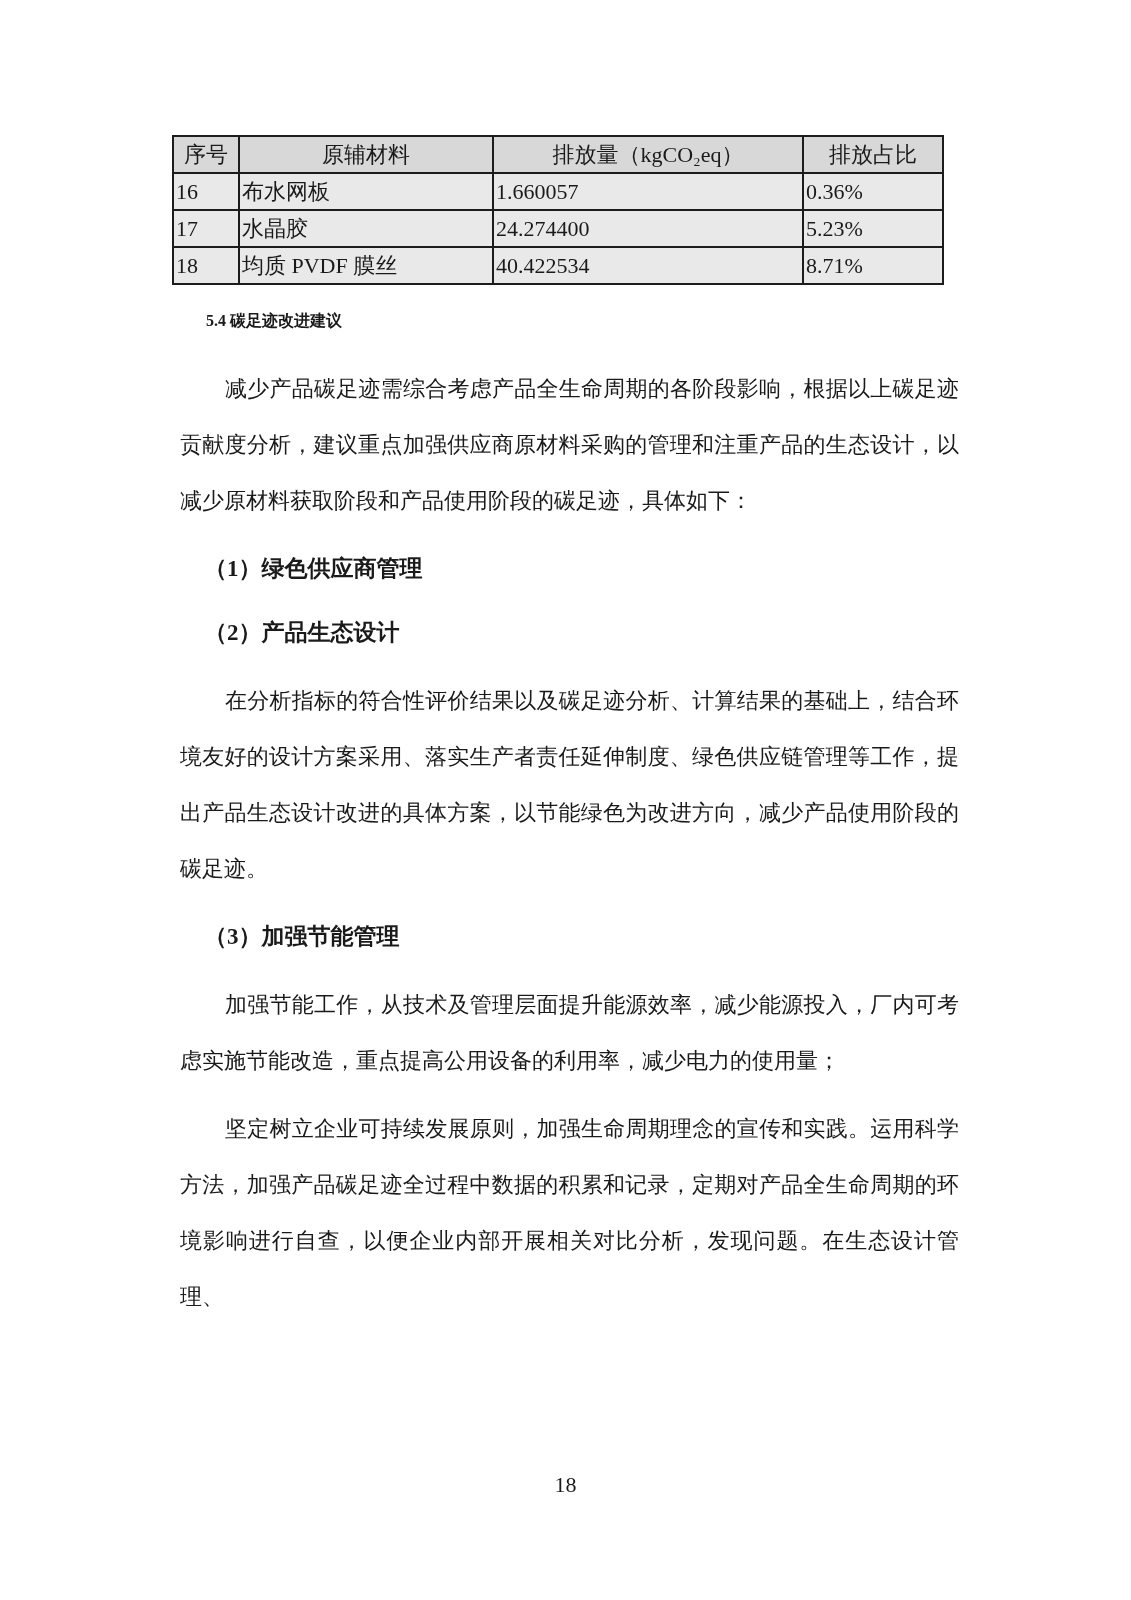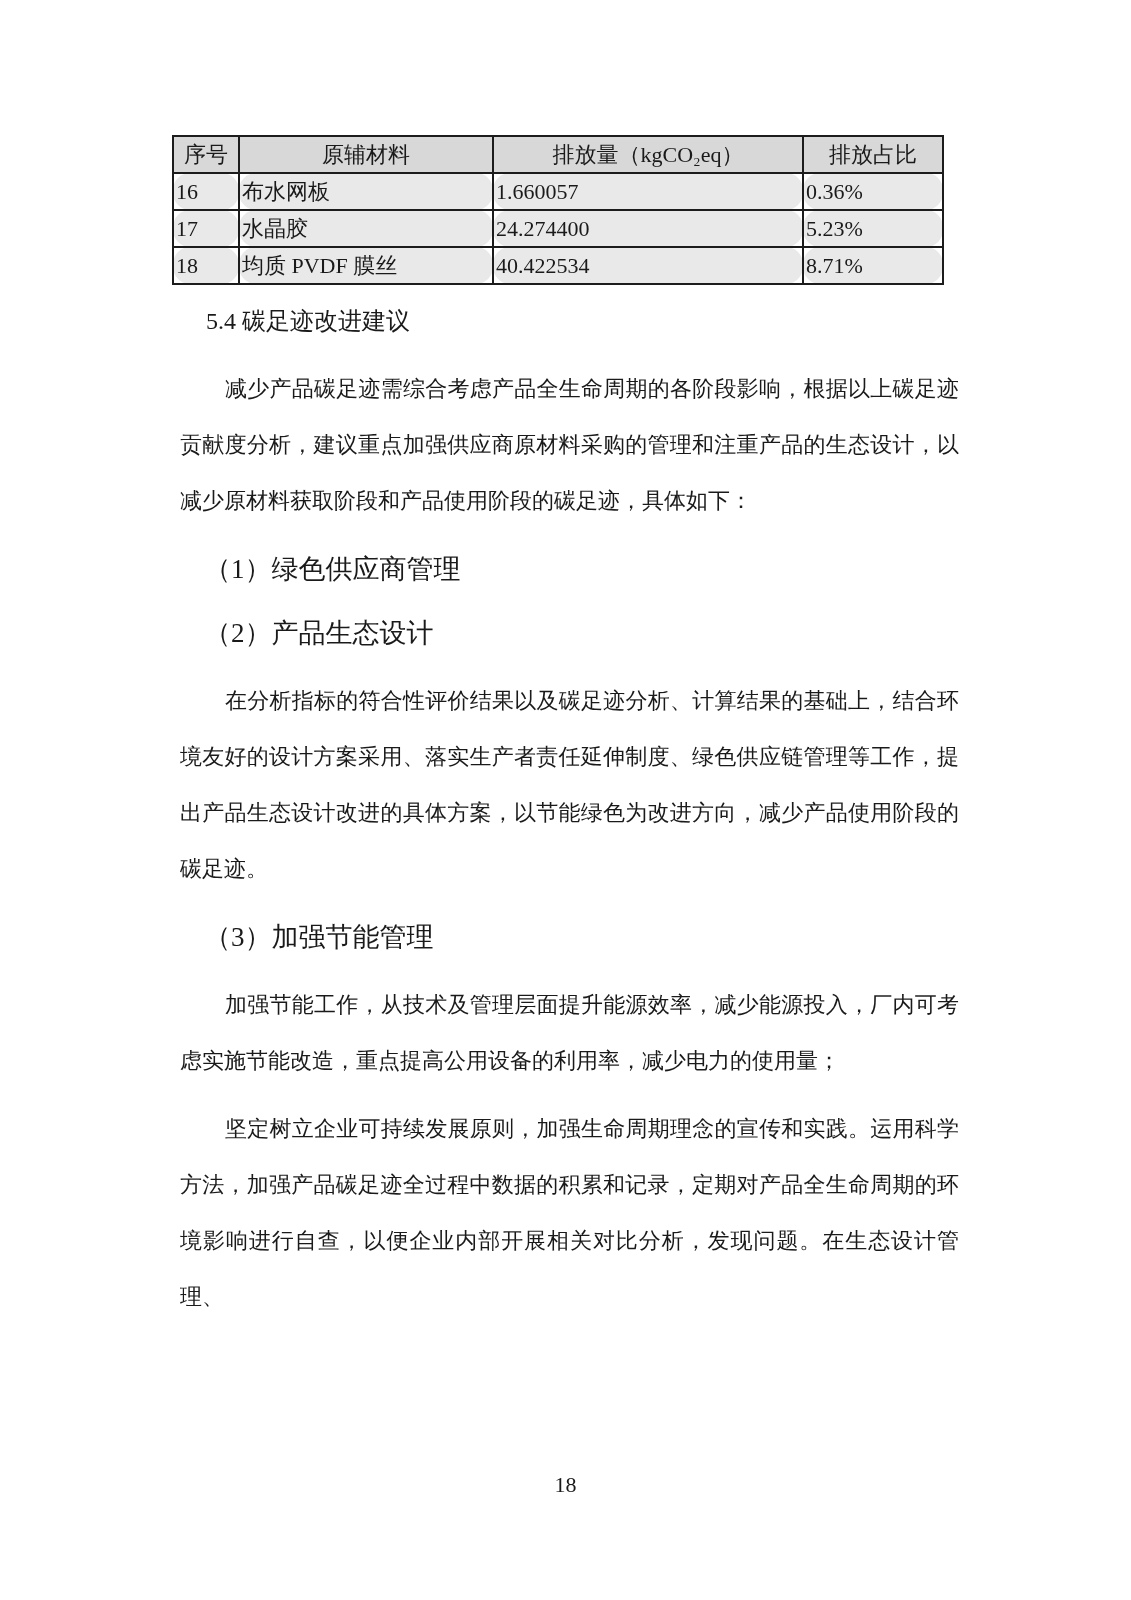--- a/index.html
+++ b/index.html
@@ -35,37 +35,37 @@
     border:2px solid var(--border);
     vertical-align:middle;
     font-size:22px;
     font-weight:normal;
     height:35px;
     padding:0 2px;
     overflow:hidden;
     white-space:nowrap;
   }
   table.data-table thead th{background:var(--header-bg);}
-  table.data-table tbody td{background:var(--row-bg);border-radius:17px;}
+  table.data-table tbody td{background:var(--row-bg);}
   .col-no{width:66px;}
   .col-material{width:254px;}
   .col-emission{width:310px;}
   .col-share{width:140px;}
 
   .section-heading{
     margin:8px 0 0 0;
-    font-size:24px;
-    font-weight:normal;
+    font-size:16px;
+    font-weight:bold;
     line-height:56px;
     text-indent:38px;
   }
   .sub-heading{
     margin:8px 0 0 0;
-    font-size:27px;
-    font-weight:normal;
+    font-size:23px;
+    font-weight:bold;
     line-height:56px;
     text-indent:36px;
   }
   .para{
     margin:12px;
     font-size:22px;
     line-height:56px;
     text-align:justify;
     text-justify:inter-character;
     text-indent:45px;

